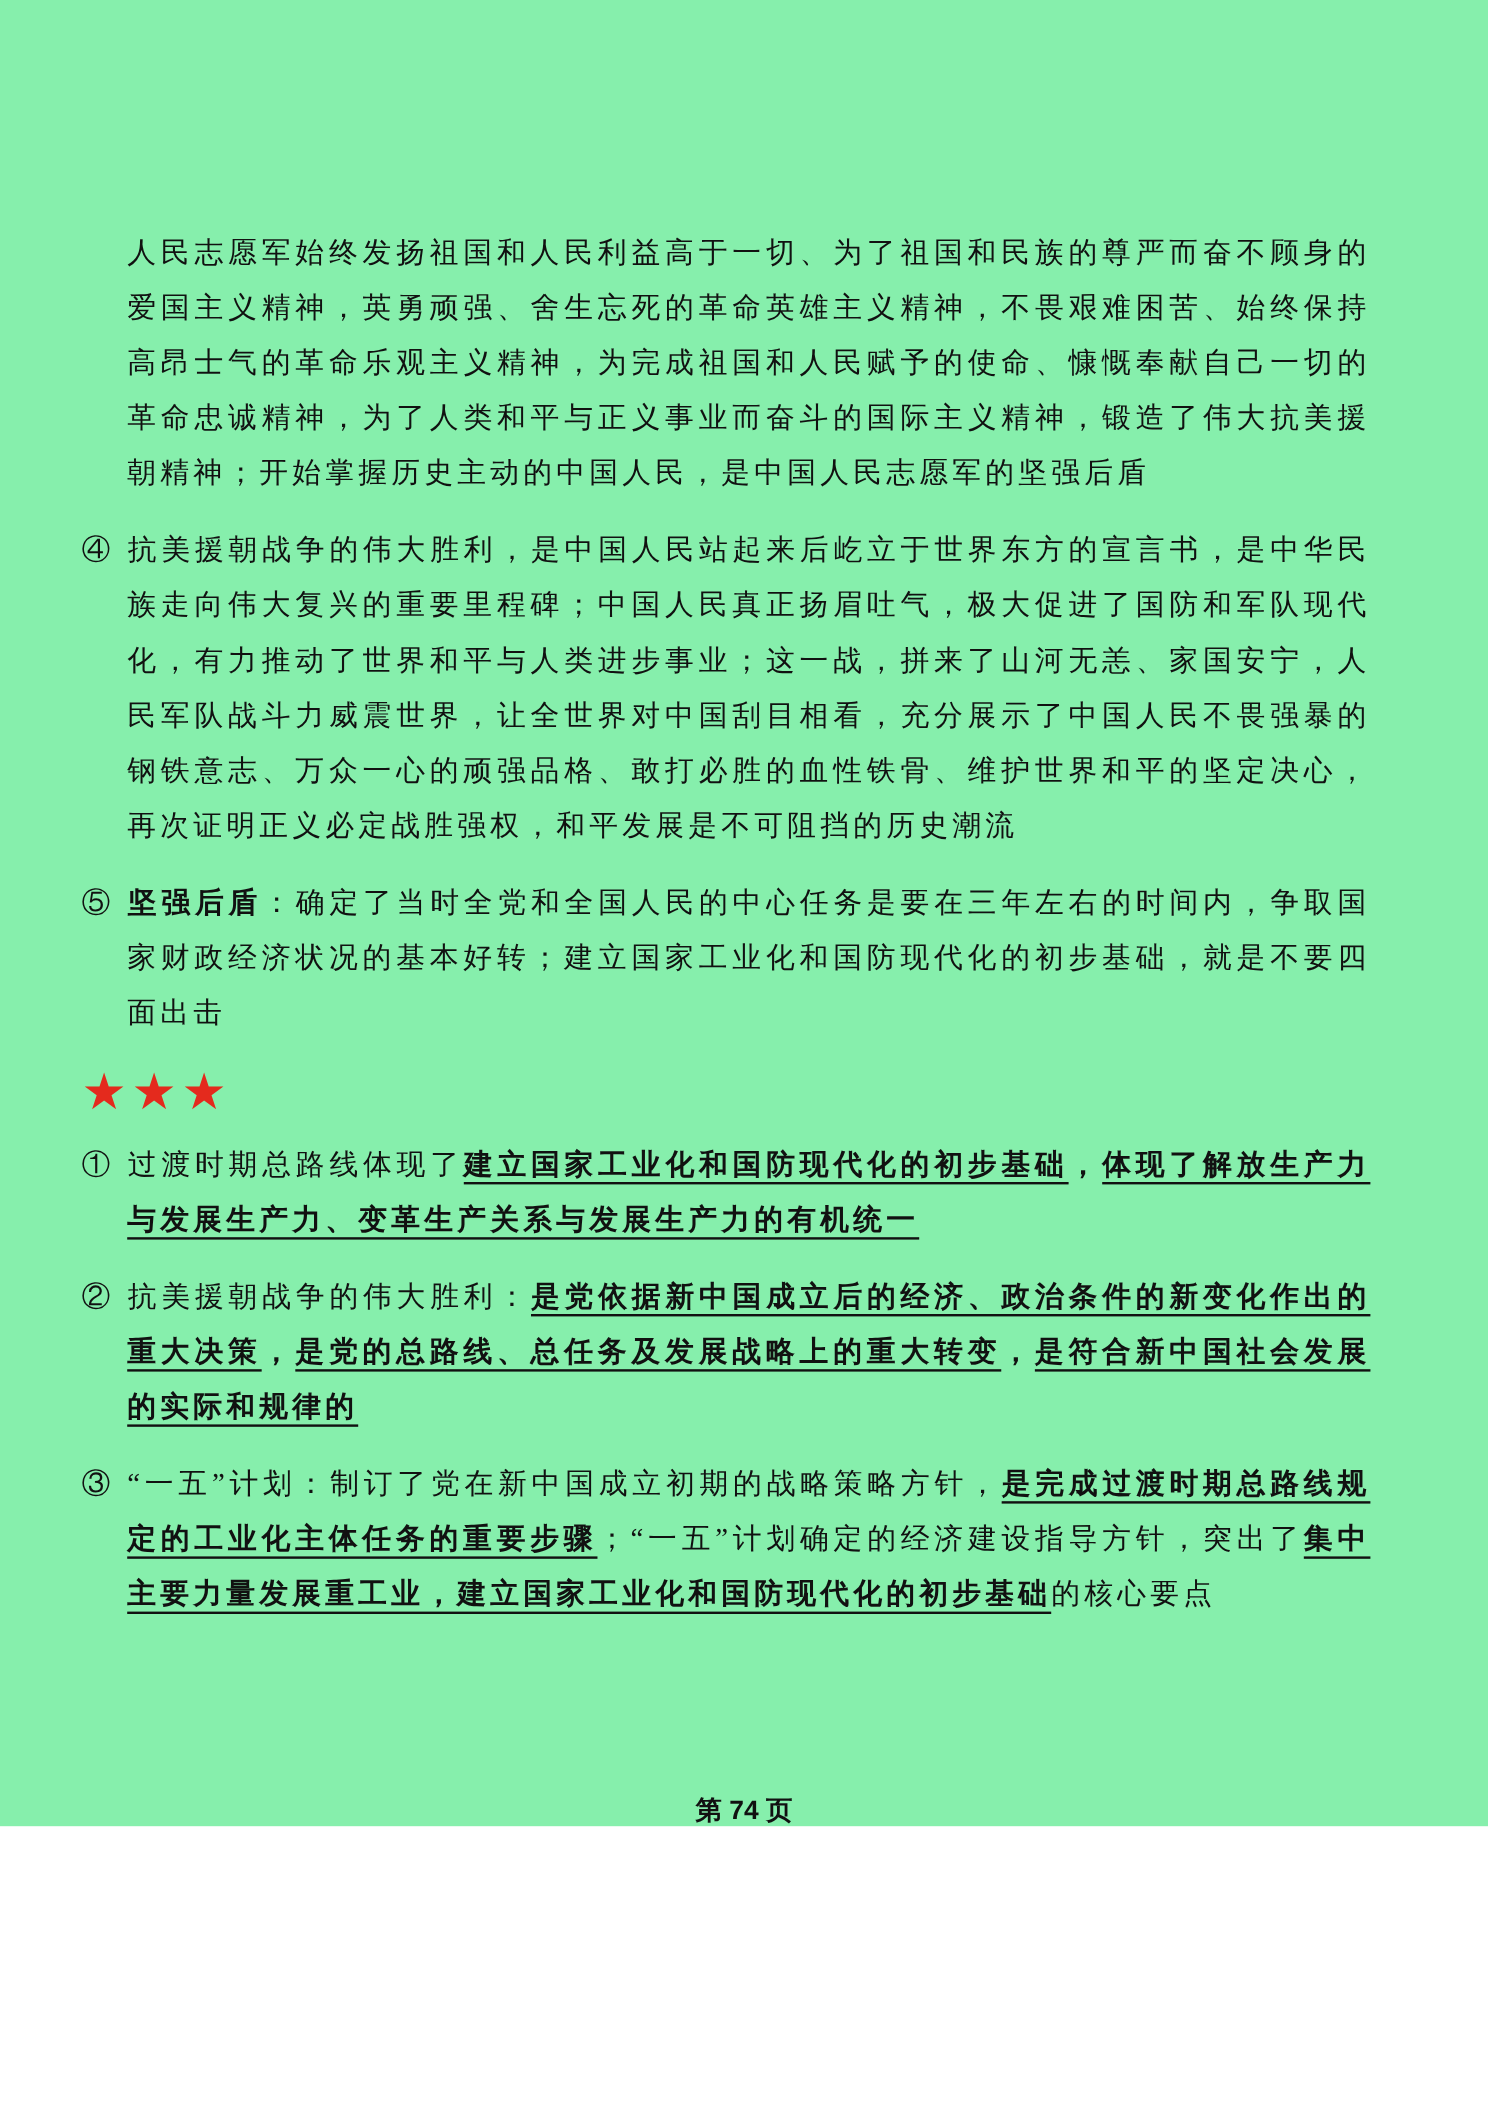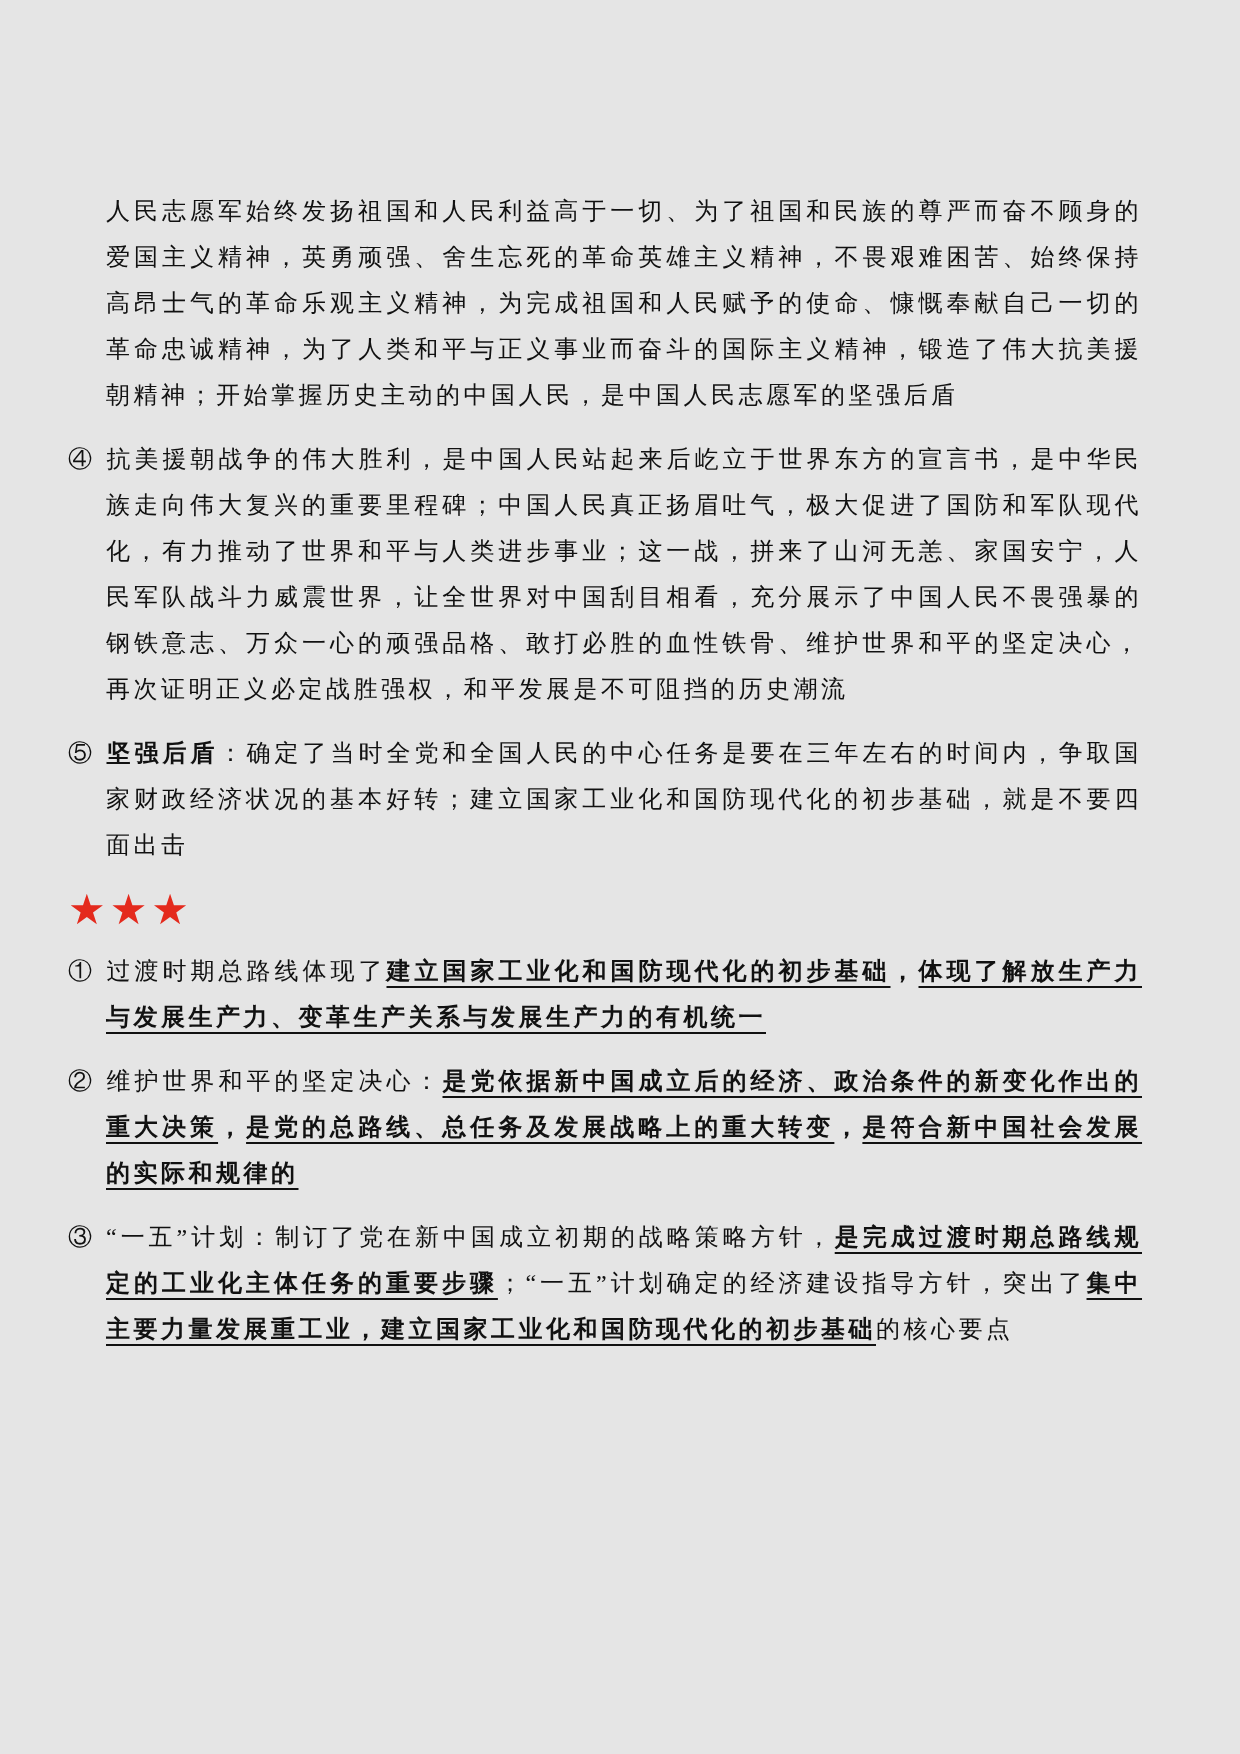--- a/index.html
+++ b/index.html
@@ -3,23 +3,23 @@
 <meta charset="utf-8">
 <style>
   html, body {
     margin: 0;
     padding: 0;
     background: #ffffff;
   }
   .page {
     position: relative;
     width: 1240px;
-    height: 1754px;
+    height: 1522px;
     margin: 0 auto;
-    background: #e5e5e5;
+    background: #86efac;
     box-sizing: border-box;
     overflow: hidden;
     color: #111111;
   }
   .content {
     position: absolute;
     top: 188px;
     left: 68px;
     width: 1074px;
   }
@@ -91,16 +91,17 @@
 </head>
 <body>
 
 <div class="page">
   <div class="content">
       <div class="para"><span class="r-kai">人民志愿军始终发扬祖国和人民利益高于一切、为了祖国和民族的尊严而奋不顾身的</span><span class="r-hei">爱国主义精神</span><span class="r-kai">，英勇顽强、舍生忘死的</span><span class="r-hei">革命英雄主义精神</span><span class="r-kai">，不畏艰难困苦、始终保持高昂士气的</span><span class="r-hei">革命乐观主义精神</span><span class="r-kai">，为完成祖国和人民赋予的使命、慷慨奉献自己一切的</span><span class="r-hei">革命忠诚精神</span><span class="r-kai">，为了人类和平与正义事业而奋斗的</span><span class="r-hei">国际主义精神</span><span class="r-kai">，锻造了</span><span class="r-hei">伟大抗美援朝精神</span><span class="r-kai">；开始掌握历史主动的中国人民，是中国人民志愿军的</span><span class="r-hei">坚强后盾</span></div>
       <div class="para"><span class="marker">④</span><span class="r-kai">抗美援朝战争的伟大胜利，是中国人民站起来后屹立于世界东方的宣言书，是中华民族走向伟大复兴的重要里程碑；中国人民真正扬眉吐气，极大促进了国防和军队现代化，有力推动了世界和平与人类进步事业；这一战，拼来了山河无恙、家国安宁，人民军队战斗力威震世界，让全世界对中国刮目相看，充分展示了中国人民不畏强暴的钢铁意志、万众一心的顽强品格、敢打必胜的血性铁骨、维护世界和平的坚定决心，再次证明正义必定战胜强权，和平发展是不可阻挡的历史潮流</span></div>
       <div class="para"><span class="marker">⑤</span><span class="r-bold">坚强后盾</span><span class="r-kai">：确定了当时全党和全国人民的中心任务是要在三年左右的时间内，争取国家财政经济状况的基本好转；建立国家工业化和国防现代化的初步基础，就是</span><span class="r-hei">不要四面出击</span></div>
       <div class="stars" style="color: rgb(228, 42, 29);">★★★</div>
       <div class="para"><span class="marker">①</span><span class="r-kai">过渡时期总路线体现了</span><span class="r-boldu">建立国家工业化和国防现代化的初步基础</span><span class="r-bold">，</span><span class="r-boldu">体现了解放生产力与发展生产力、变革生产关系与发展生产力的有机统一</span></div>
-      <div class="para"><span class="marker">②</span><span class="r-kai">维护世界和平的坚定决心：</span><span class="r-boldu">是党依据新中国成立后的经济、政治条件的新变化作出的重大决策</span><span class="r-bold">，</span><span class="r-boldu">是党的总路线、总任务及发展战略上的重大转变</span><span class="r-bold">，</span><span class="r-boldu">是符合新中国社会发展的实际和规律的</span></div>
+      <div class="para"><span class="marker">②</span><span class="r-kai">抗美援朝战争的伟大胜利：</span><span class="r-boldu">是党依据新中国成立后的经济、政治条件的新变化作出的重大决策</span><span class="r-bold">，</span><span class="r-boldu">是党的总路线、总任务及发展战略上的重大转变</span><span class="r-bold">，</span><span class="r-boldu">是符合新中国社会发展的实际和规律的</span></div>
       <div class="para"><span class="marker">③</span><span class="r-kai">“一五”计划：制订了党在新中国成立初期的战略策略方针，</span><span class="r-boldu">是完成过渡时期总路线规定的工业化主体任务的重要步骤</span><span class="r-kai">；“一五”计划确定的经济建设指导方针，突出了</span><span class="r-boldu">集中主要力量发展重工业，建立国家工业化和国防现代化的初步基础</span><span class="r-kai">的核心要点</span></div>
     </div>
+  <div class="footer">第 74 页</div>
 </div>
 
 </body></html>

